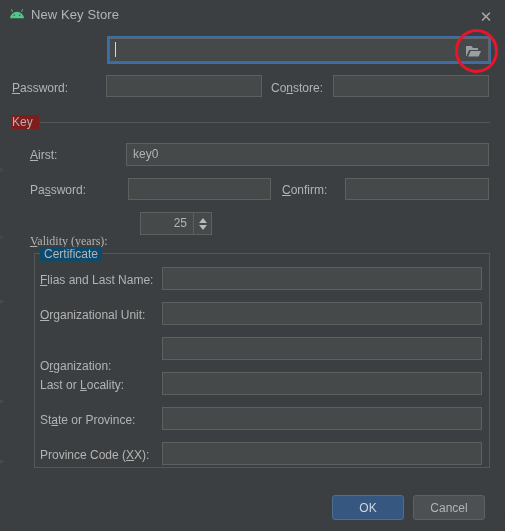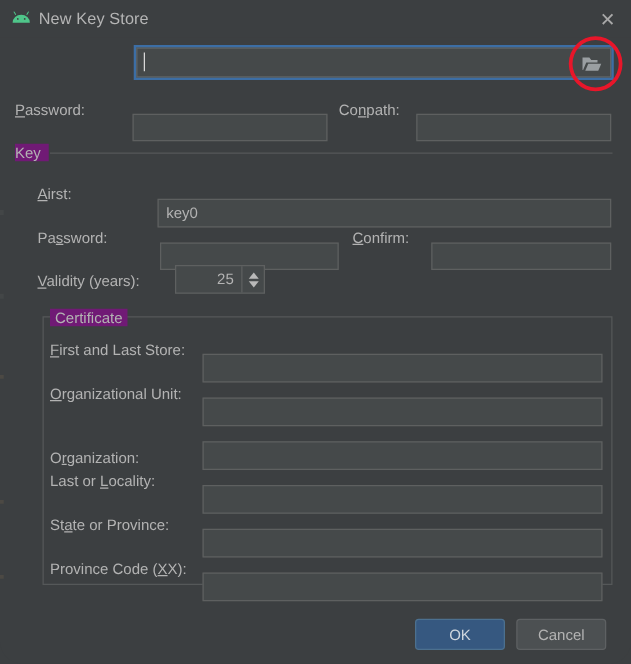--- a/index.html
+++ b/index.html
@@ -65,21 +65,20 @@
     white-space: nowrap;
   }
   .lbl u { text-decoration: underline; text-underline-offset: 1px; }
 
   .field {
     position: absolute;
     background: #45494a;
     border: 1px solid #5e6060;
     box-sizing: border-box;
     height: 22px;
-    margin-top: 16px;
   }
   .field.tall { height: 23px; }
   .field-val {
     position: absolute;
     left: 6px; top: 3px;
     font-size: 12px;
     color: #b3b3b3;
   }
 
   
@@ -109,40 +108,40 @@
     display: flex;
     align-items: center;
     justify-content: center;
   }
 
   
   .sep-title {
     position: absolute;
     font-size: 12px;
     color: #b3b3b3;
-    background: #701a75;
+    background: #7f1d1d;
     padding-right: 6px;
   }
   .sep-line {
     position: absolute;
     height: 1px;
     background: #555859;
   }
 
   
   .groupbox {
     position: absolute;
     border: 1px solid #555859;
     box-sizing: border-box;
   }
   .groupbox-title {
     position: absolute;
     font-size: 12px;
     color: #b3b3b3;
-    background: #701a75;
+    background: #0c4a6e;
     padding: 0 4px;
   }
 
   
   .spinner {
     position: absolute;
     height: 23px;
     background: #45494a;
     border: 1px solid #5e6060;
     box-sizing: border-box;
@@ -250,21 +249,21 @@
   </div>
 
   <div class="lbl" style="left:12px; top:81px;">
     <u>P</u><span>assword:</span>
   </div>
   <div class="field" style="left:106px; top:75px; width:156px;">
     <div class="field-val"></div>
   </div>
 
   <div class="lbl" style="left:271px; top:81px;">
-    <span>Co</span><u>n</u><span>path:</span>
+    <span>Co</span><u>n</u><span>store:</span>
   </div>
   <div class="field" style="left:333px; top:75px; width:156px;">
     <div class="field-val"></div>
   </div>
 
   <div class="sep-title" style="left:12px; top:115px;">Key</div>
   <div class="sep-line" style="left:40px; top:122px; width:450px;"></div>
 
   <div class="lbl" style="left:30px; top:148px;">
     <u>A</u><span>irst:</span>
@@ -280,36 +279,36 @@
     <div class="field-val"></div>
   </div>
 
   <div class="lbl" style="left:282px; top:183px;">
     <span></span><u>C</u><span>onfirm:</span>
   </div>
   <div class="field" style="left:345px; top:178px; width:144px;">
     <div class="field-val"></div>
   </div>
 
-  <div class="lbl" style="left:30px; top:218px;">
+  <div class="lbl" style="left:30px; top:234px;font-family:Liberation Serif, serif;">
     <u>V</u><span>alidity (years):</span>
   </div>
   <div class="spinner" style="left:140px; top:212px; width:72px;">
     <div class="spinner-val">25</div>
     <div class="spinner-btns">
       <div class="tri-up"></div>
       <div class="tri-down"></div>
     </div>
   </div>
 
   <div class="groupbox" style="left:34px; top:253px; width:456px; height:215px;"></div>
   <div class="groupbox-title" style="left:40px; top:247px;">Certificate</div>
 
   <div id="cert-fields">
-      <div class="lbl" style="left: 40px; top: 273px;"><span></span><u>F</u><span>irst and Last Store:</span></div>
+      <div class="lbl" style="left: 40px; top: 273px;"><span></span><u>F</u><span>lias and Last Name:</span></div>
       <div class="field tall" style="left: 162px; top: 267px; width: 320px;">
         <div class="field-val"></div>
       </div>
       <div class="lbl" style="left: 40px; top: 308px;"><span></span><u>O</u><span>rganizational Unit:</span></div>
       <div class="field tall" style="left: 162px; top: 302px; width: 320px;">
         <div class="field-val"></div>
       </div>
       <div class="lbl" style="left: 40px; top: 359px;"><span>O</span><u>r</u><span>ganization:</span></div>
       <div class="field tall" style="left: 162px; top: 337px; width: 320px;">
         <div class="field-val"></div>

